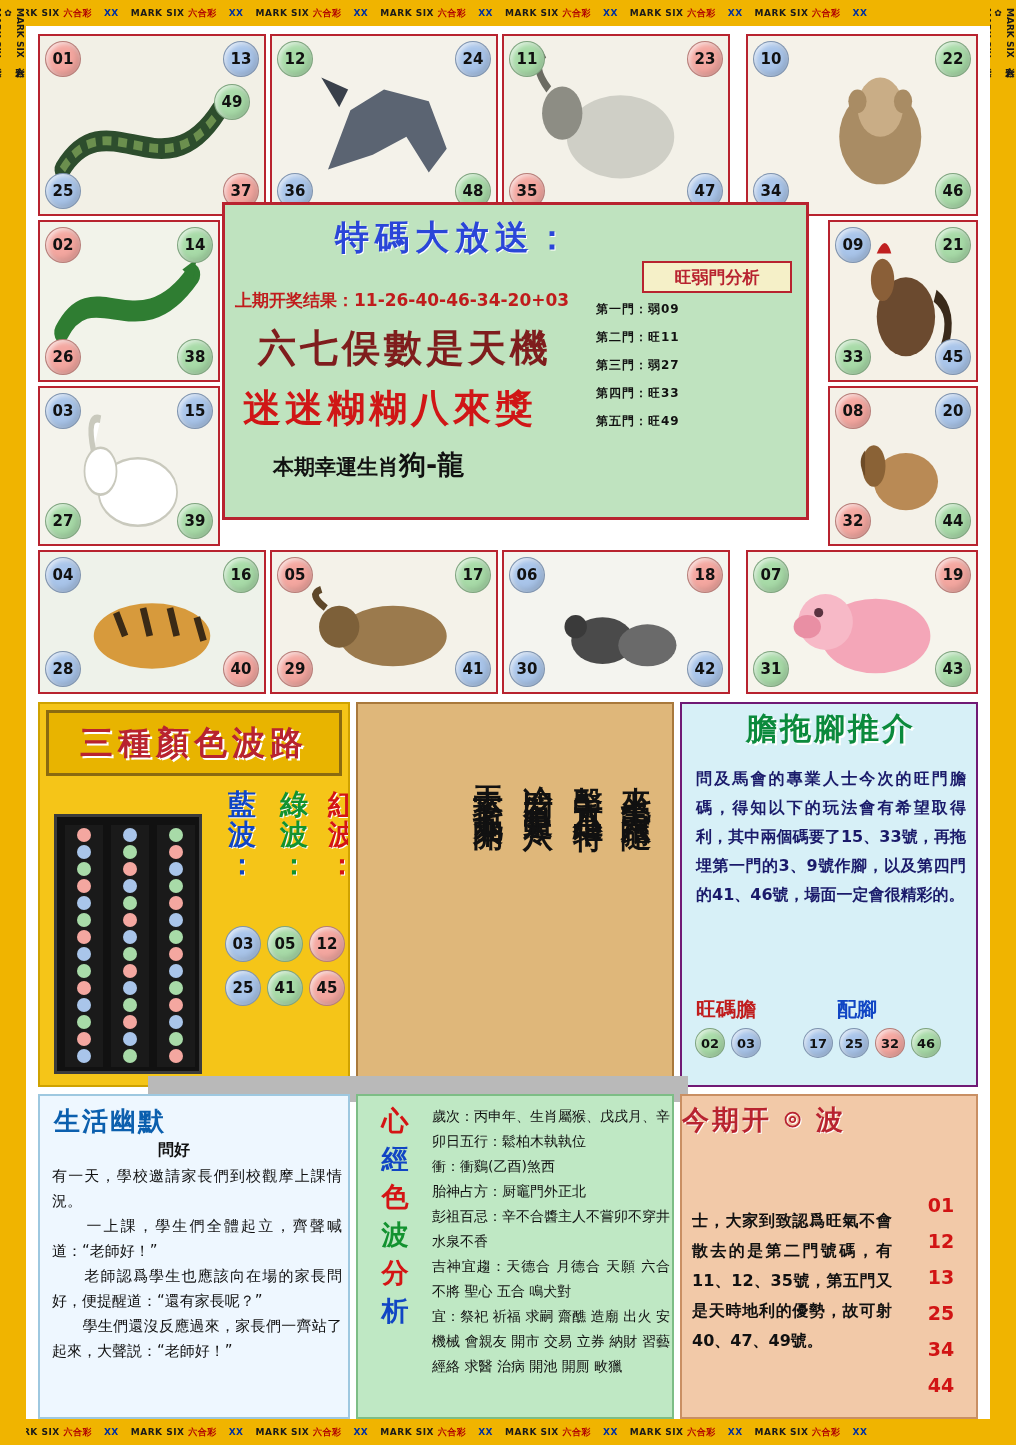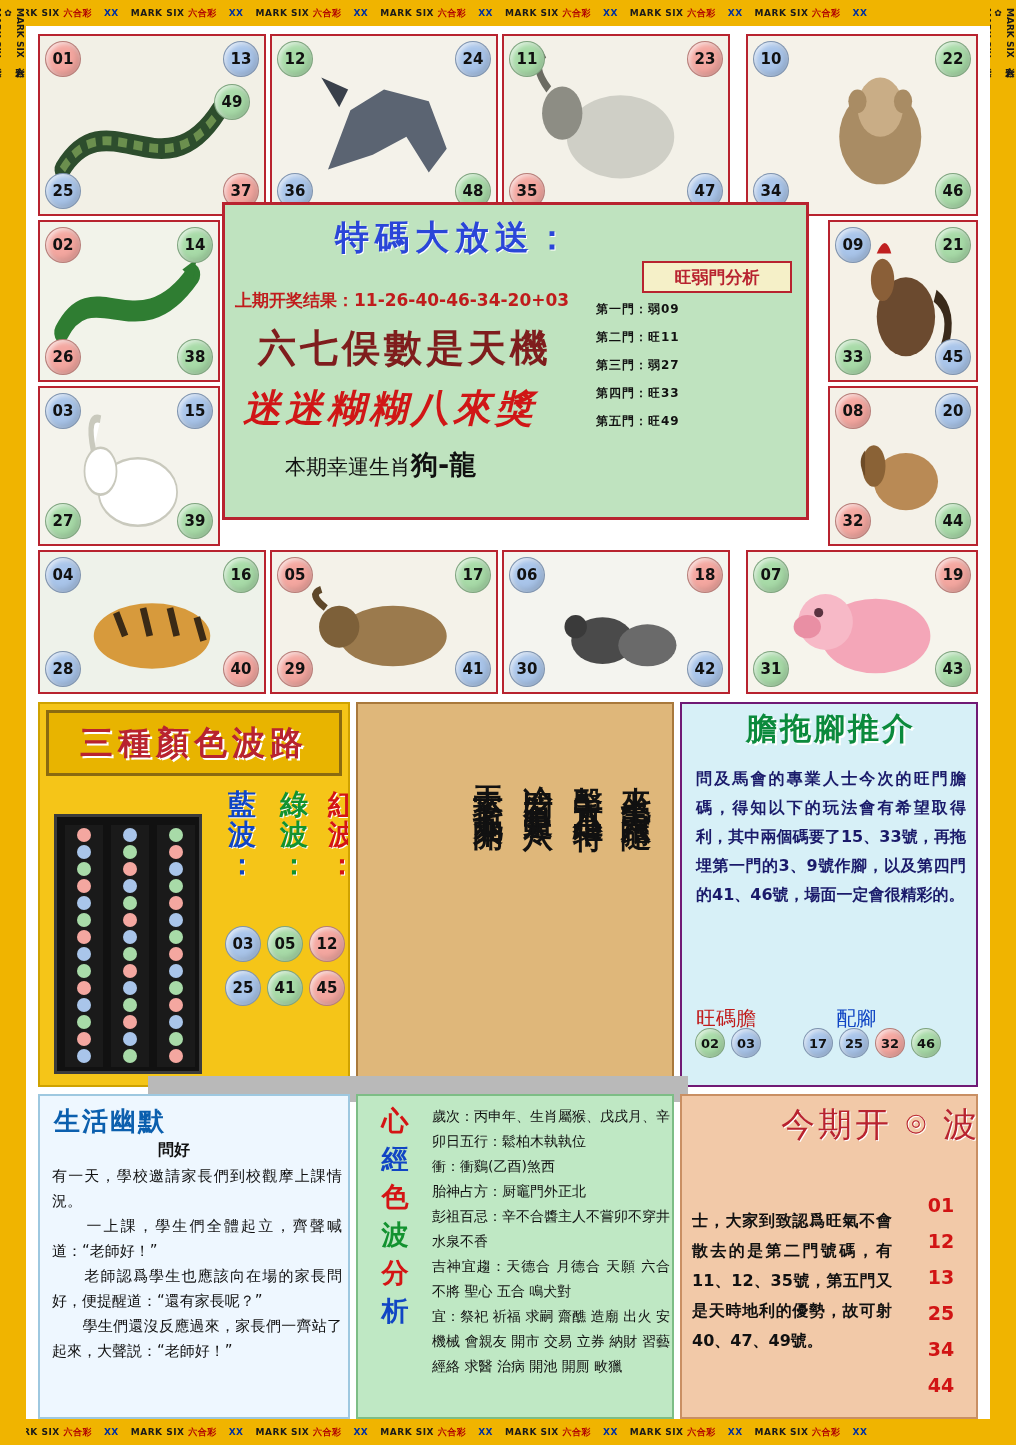--- a/index.html
+++ b/index.html
@@ -33,22 +33,22 @@
   .tr{right:5px;top:5px;}
   .bl{left:5px;bottom:5px;}
   .br{right:5px;bottom:5px;}
   .mid{right:14px;top:48px;}
 
   
   .promo{position:absolute;left:196px;top:176px;width:587px;height:318px;background:#bfe3bf;border:3px solid #b8232f;box-sizing:border-box;}
   .promo-title{position:absolute;left:110px;top:10px;font-size:34px;font-weight:bold;color:#2a46d8;letter-spacing:6px;font-family:"DejaVu Sans",sans-serif;text-shadow:1px 1px 0 #fff;}
   .promo-last{position:absolute;left:10px;top:84px;font-size:17px;color:#c01c1c;font-weight:bold;}
   .promo-l1{position:absolute;left:33px;top:118px;font-size:38px;font-weight:bold;color:#7f1d1d;letter-spacing:4px;}
-  .promo-l2{position:absolute;left:18px;top:178px;font-size:38px;font-weight:bold;color:#d01616;letter-spacing:4px;font-style:italic;}
-  .promo-lucky{position:absolute;left:60px;top:242px;font-size:21px;color:#111;font-weight:normal;}
+  .promo-l2{position:absolute;left:18px;top:178px;font-size:38px;font-weight:bold;color:#d01616;letter-spacing:4px;}
+  .promo-lucky{position:absolute;left:48px;top:242px;font-size:21px;color:#111;font-weight:bold;}
   .promo-lucky b{font-size:27px;color:#111;}
   .panel-tag{position:absolute;right:14px;top:56px;width:150px;height:32px;background:#f5f0c8;border:2px solid #b8232f;box-sizing:border-box;display:flex;align-items:center;justify-content:center;font-size:17px;font-weight:bold;color:#b8232f;}
   .gates{position:absolute;right:10px;top:96px;width:200px;}
   .gate{font-size:12px;color:#111;font-weight:bold;margin-bottom:11px;letter-spacing:1px;}
   .gate .v{color:#111;}
 
   
   .bl1{position:absolute;left:12px;top:676px;width:312px;height:385px;background:#f5c518;border:2px solid #cfa200;box-sizing:border-box;overflow:hidden;}
   .bl1 .hdr{position:absolute;left:6px;top:6px;width:296px;height:66px;background:#e8b400;border:3px solid #8a6a10;box-sizing:border-box;}
   .bl1 .hdr span{display:block;text-align:center;line-height:60px;font-size:33px;font-weight:bold;color:#b8232f;letter-spacing:5px;text-shadow:2px 2px 0 #fff;}
@@ -63,38 +63,38 @@
   .tdot{width:14px;height:14px;border-radius:50%;margin:3px auto;}
 
   .bl2{position:absolute;left:330px;top:676px;width:318px;height:385px;background:#dfb77a;border:2px solid #a9793c;box-sizing:border-box;overflow:hidden;}
   .bl2 .hdr{position:absolute;left:8px;top:6px;width:300px;height:44px;background:#e8c390;border:2px solid #8a6a10;box-sizing:border-box;text-align:center;line-height:40px;font-size:26px;font-weight:bold;color:#b8232f;letter-spacing:4px;}
   .poem{position:absolute;top:58px;font-size:30px;font-weight:bold;color:#111;writing-mode:vertical-rl;text-orientation:upright;letter-spacing:6px;line-height:44px;}
   .p1{right:14px;} .p2{right:62px;} .p3{right:112px;} .p4{right:162px;}
 
   .bl3{position:absolute;left:654px;top:676px;width:298px;height:385px;background:#d7f0f7;border:2px solid #701a75;box-sizing:border-box;overflow:hidden;}
   .bl3 .hdr{position:absolute;left:0;top:4px;width:298px;text-align:center;font-size:31px;font-weight:bold;color:#0b8a3c;letter-spacing:3px;text-shadow:2px 2px 0 #fff;}
   .bl3 .body{position:absolute;left:14px;top:60px;width:270px;font-size:16px;line-height:29px;color:#1a1a6a;font-weight:bold;text-align:justify;}
-  .bl3 .lbls{position:absolute;left:14px;top:292px;width:270px;font-size:20px;font-weight:normal;color:#c01c1c;margin-top:9px;}
+  .bl3 .lbls{position:absolute;left:14px;top:292px;width:270px;font-size:20px;font-weight:bold;color:#c01c1c;}
   .bl3 .lbls .l2{margin-left:74px;color:#1045c4;}
   .bl3 .chips{position:absolute;left:10px;top:322px;width:284px;}
   .bl3 .chips .chip{width:28px;height:28px;font-size:13px;margin:2px 3px;}
 
   
   .bb1{position:absolute;left:12px;top:1068px;width:312px;height:325px;background:#eef7ff;border:2px solid #9ec8e0;box-sizing:border-box;overflow:hidden;}
   .bb1 .hdr{position:absolute;left:14px;top:8px;font-size:26px;font-weight:bold;color:#0b5fae;letter-spacing:2px;}
   .bb1 .sub{position:absolute;left:118px;top:44px;font-size:16px;font-weight:bold;color:#111;}
   .bb1 .txt{position:absolute;left:12px;top:68px;width:290px;font-size:15px;line-height:25px;color:#111;text-align:justify;}
 
   .bb2{position:absolute;left:330px;top:1068px;width:318px;height:325px;background:#bfe8c4;border:2px solid #7dbd86;box-sizing:border-box;overflow:hidden;}
   .bb2 .vtitle{position:absolute;left:6px;top:6px;width:62px;font-size:27px;font-weight:bold;line-height:38px;text-align:center;}
   .bb2 .vtitle i{font-style:normal;display:block;}
   .bb2 .txt{position:absolute;left:74px;top:8px;width:238px;font-size:14px;line-height:25px;color:#111;text-align:justify;}
 
   .bb3{position:absolute;left:654px;top:1068px;width:298px;height:325px;background:#f2c9a8;border:2px solid #c98f63;box-sizing:border-box;overflow:hidden;}
-  .bb3 .hdr{position:absolute;left:0;top:6px;width:298px;text-align:right;font-size:34px;font-weight:normal;color:#b8232f;letter-spacing:3px;text-shadow:1px 1px 0 #fff;}
+  .bb3 .hdr{position:absolute;left:0;top:6px;width:298px;text-align:left;font-size:27px;font-weight:bold;color:#b8232f;letter-spacing:3px;text-shadow:1px 1px 0 #fff;}
   .bb3 .txt{position:absolute;left:10px;top:110px;width:200px;font-size:16px;line-height:30px;color:#111;font-weight:bold;text-align:justify;}
   .bb3 .nums{position:absolute;right:12px;top:98px;width:46px;}
   .bb3 .nums div{font-size:19px;font-weight:bold;color:#d11414;text-align:center;margin-bottom:14px;}
 
   .grayband{position:absolute;left:122px;top:1050px;width:540px;height:26px;background:#b9b9b9;}
 </style>
 </head>
 <body>
 
 <div class="page">

